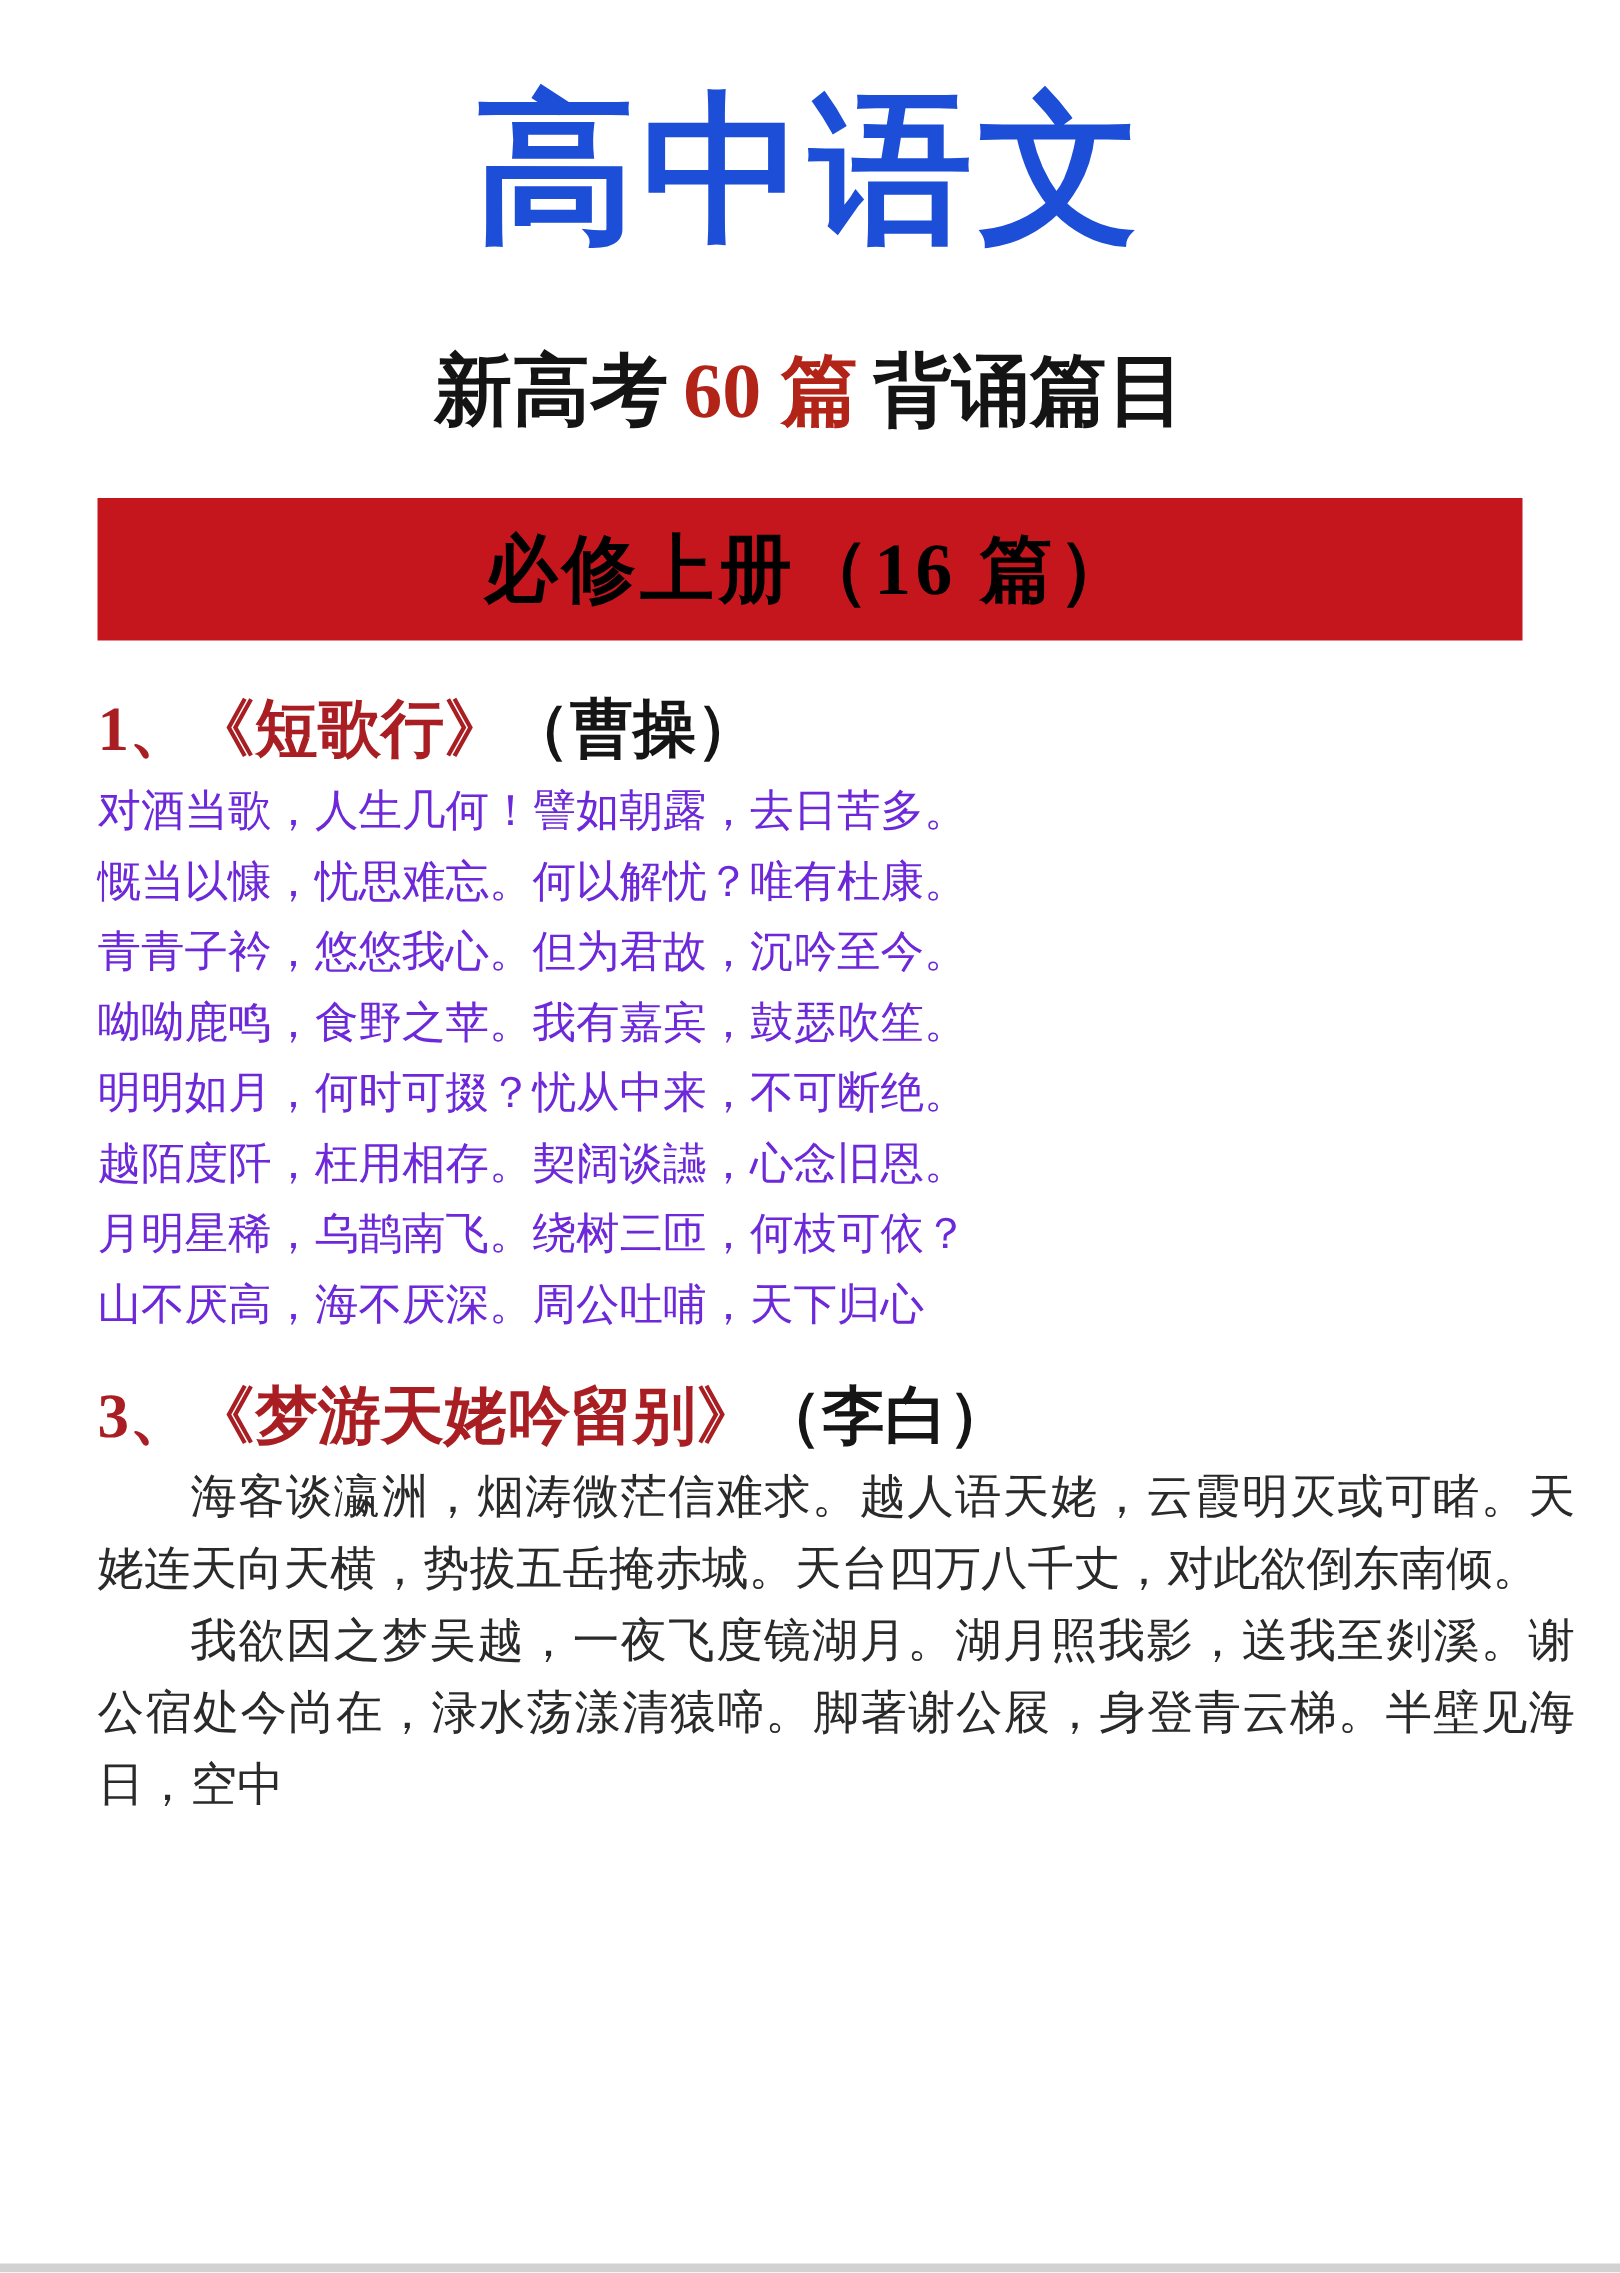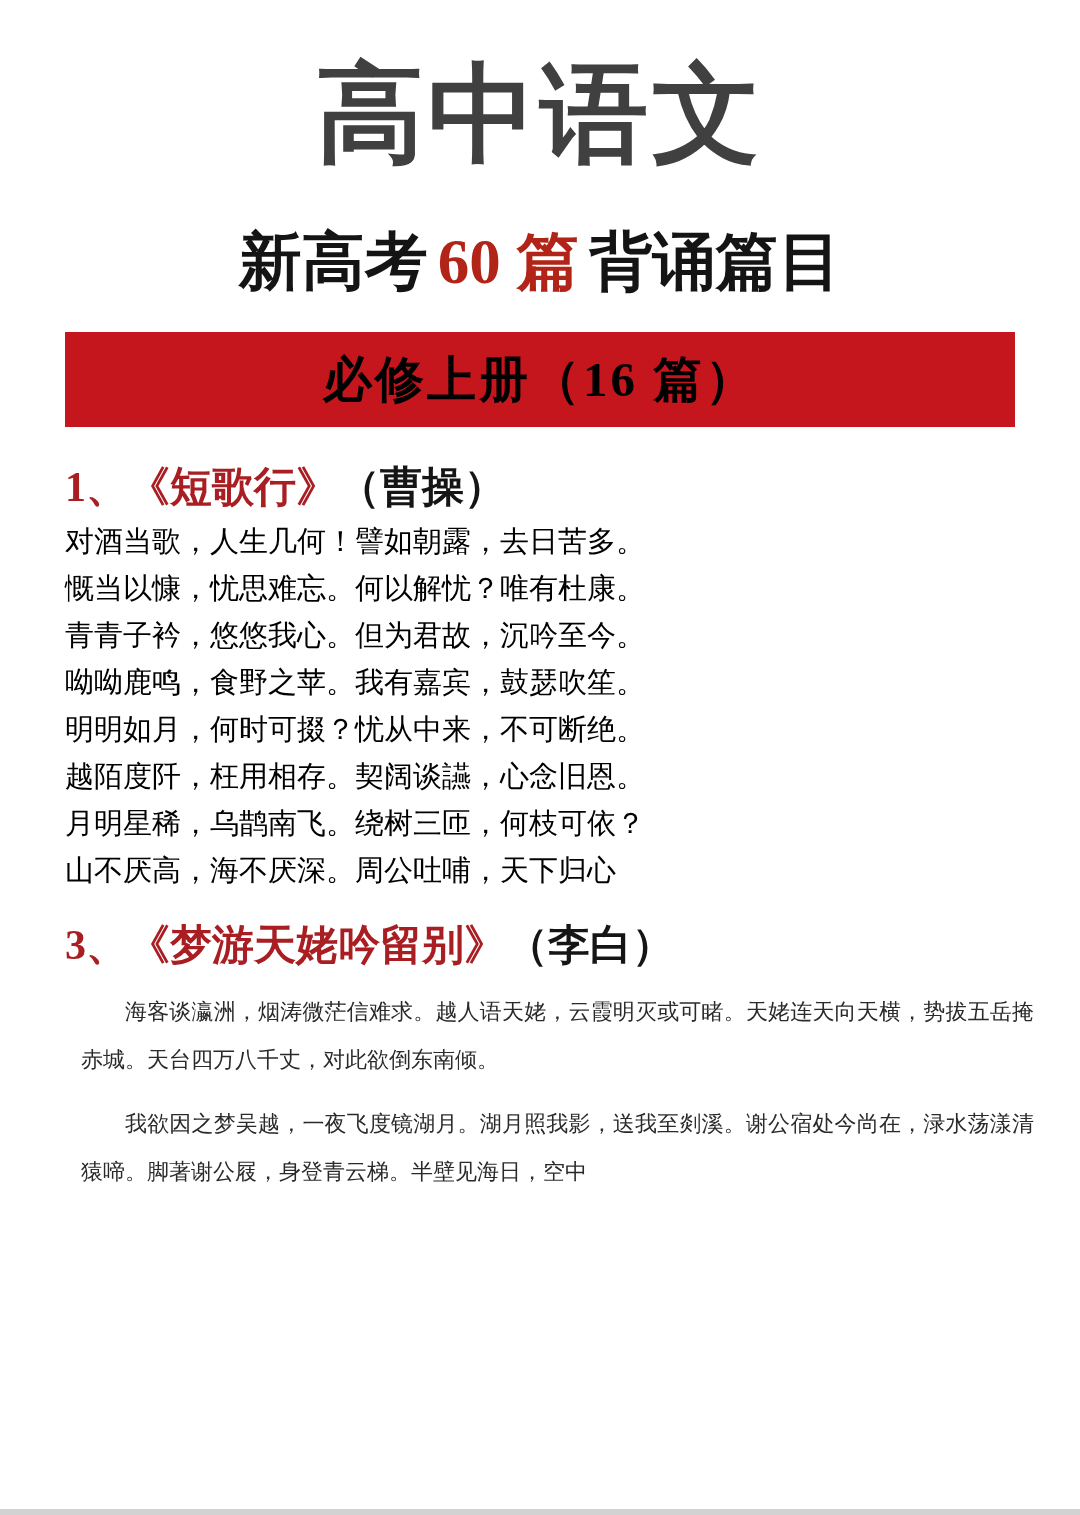--- a/index.html
+++ b/index.html
@@ -11,27 +11,27 @@
     overflow:hidden;
     font-family:"Liberation Serif","DejaVu Serif",serif;
     color:#2a2a2a;
   }
   .title {
     margin:46px 0 0 0;
     text-align:center;
     font-size:108px;
     line-height:138px;
     font-weight:900;
-    color:#404040;
+    color:#1d4ed8;
     letter-spacing:4px;
   }
   .subtitle {
     margin-top:36px;
     text-align:center;
-    font-size:63px;
+    font-size:52px;
     line-height:84px;
     font-weight:700;
     color:#141414;
     white-space:nowrap;
   }
   .subtitle .hl { color:#b22418; margin:0 10px; }
   .banner {
     margin:28px 65px 0 65px;
     height:95px;
     background:#c5161d;
@@ -55,26 +55,26 @@
     white-space:nowrap;
   }
   .heading .red { color:#a91e22; }
   .heading .author { color:#151515; }
   .lines { margin-top:4px; }
   .line {
     margin:0;
     font-size:29px;
     line-height:47px;
     white-space:nowrap;
-    color:#000000;
+    color:#6d28d9;
   }
   .paras { margin-top:2px; }
   .para {
-    margin:16px;
-    font-size:22px;
+    margin:0;
+    font-size:31px;
     line-height:48px;
     text-align:justify;
     text-indent:2em;
     color:#2a2a2a;
   }
   .sec2 .heading { margin-top:22px; }
   .sec3 .heading { margin-top:24px; }
   .bottom-edge {
     position:absolute;
     left:0; bottom:0;

